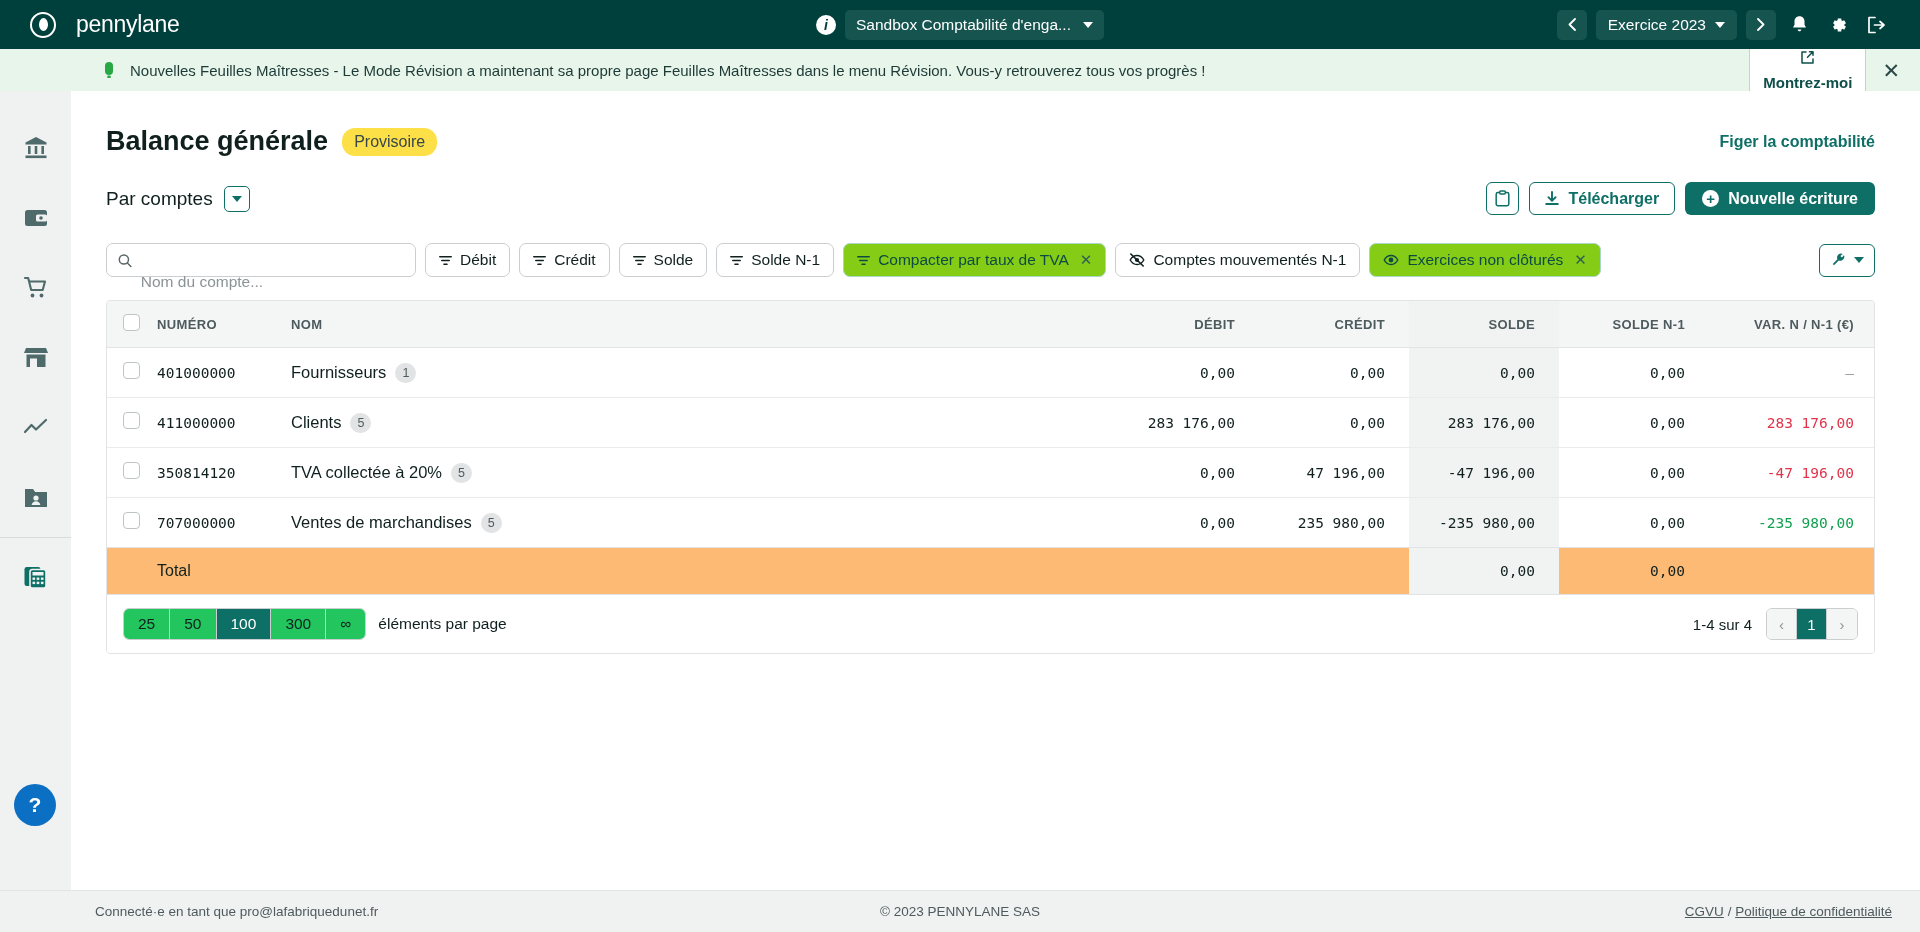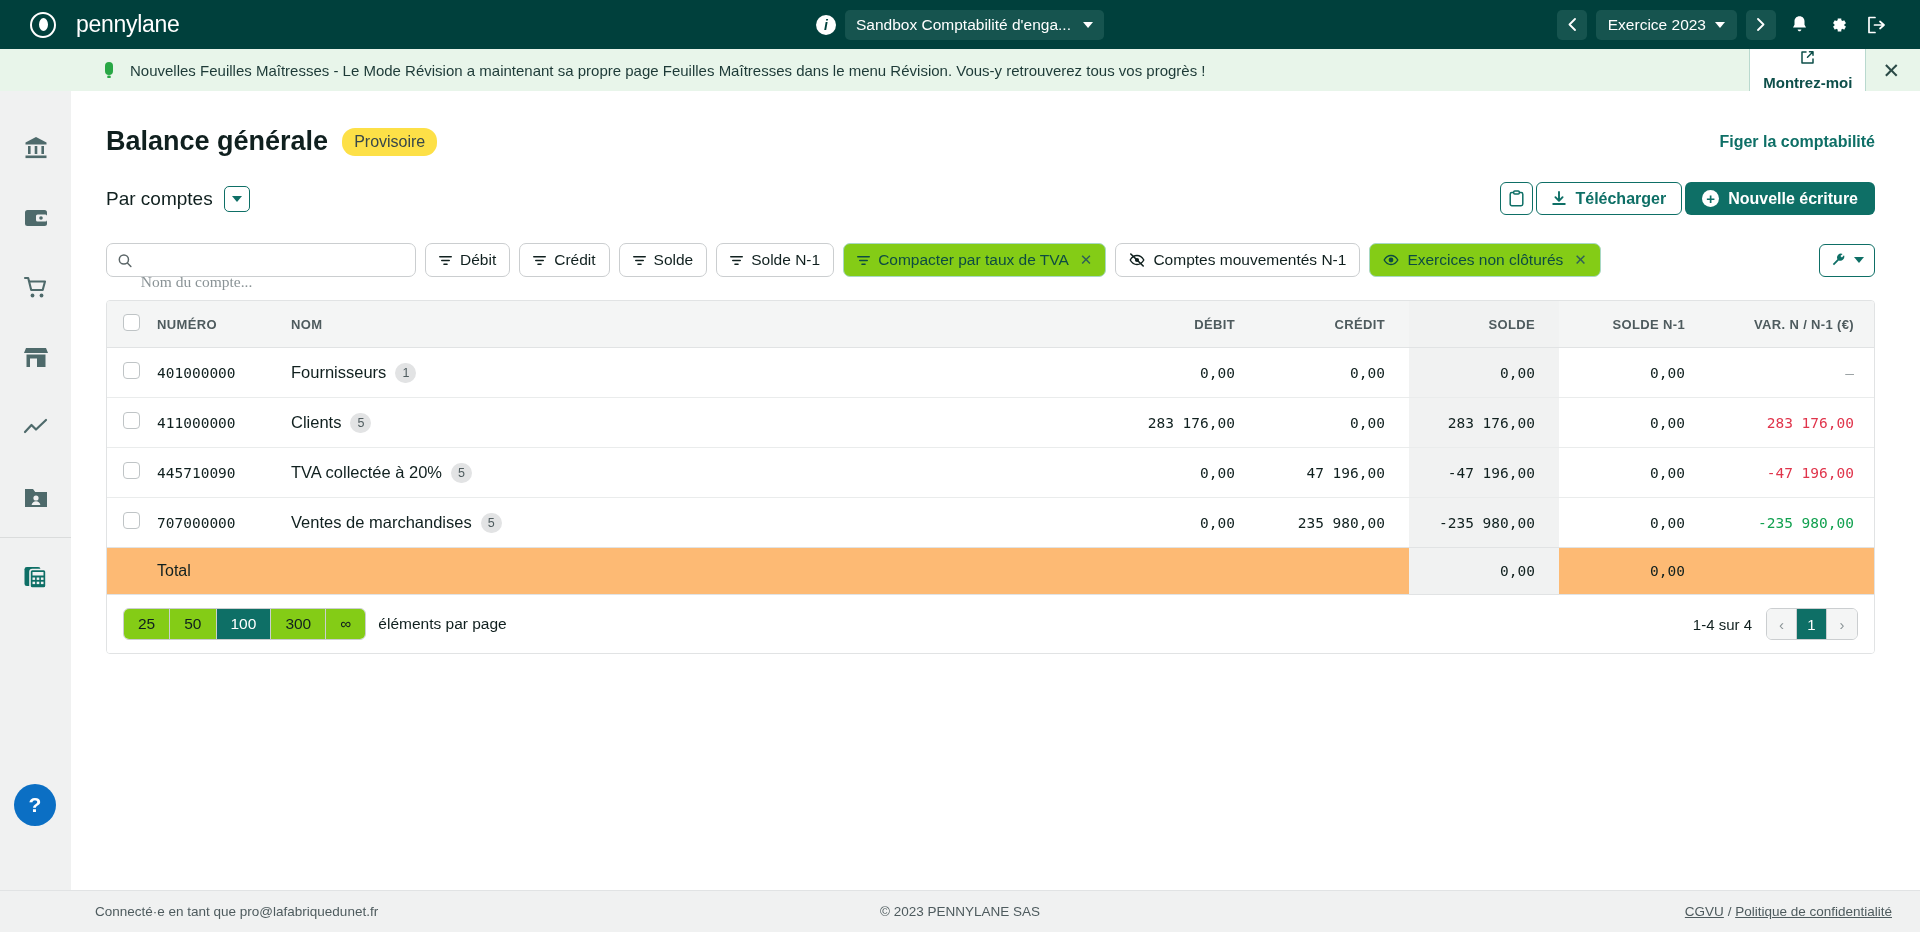--- a/index.html
+++ b/index.html
@@ -108,21 +108,21 @@
   }
 
   .subtitle-row { display: flex; align-items: center; margin-top: 25px; }
   .sub-label { font-size: 19px; color: #10201F; font-weight: 400; }
   .sub-dd {
     margin-left: 11px; width: 26px; height: 26px; border: 1px solid #0E6F66;
     border-radius: 5px; display: flex; align-items: center; justify-content: center; cursor: pointer;
   }
   .sub-dd .caret-down { border-top-color: #0E6F66; }
 
-  .actions { margin-left: auto; display: flex; align-items: flex-end; gap: 3px; padding-left: 25px; }
+  .actions { margin-left: auto; display: flex; align-items: flex-end; gap: 10px; padding-left: 25px; }
   .icon-sq-btn {
     width: 33px; height: 33px; border: 1px solid #0E6F66; border-radius: 6px;
     display: flex; align-items: center; justify-content: center; cursor: pointer; color: #0E6F66;
     background: #ffffff;
   }
   .outline-btn {
     border: 1px solid #0E6F66; border-radius: 6px; background: #ffffff;
     color: #0E6F66; font-size: 16px; font-weight: 600; padding: 7px 15px;
     display: flex; align-items: center; gap: 9px; cursor: pointer; height: 33px;
   }
@@ -138,21 +138,21 @@
   }
 
   
   .filters { display: flex; align-items: center; gap: 9px; margin-top: 28px; }
   .search-box {
     border: 1px solid #CBCED0; border-radius: 7px; height: 34px; width: 310px;
     display: flex; align-items: center; padding: 0 11px; gap: 9px; background: #ffffff;
   }
   .search-box input {
     border: none; outline: none; font-size: 15.5px; color: #c2410c;
-    font-family: Liberation Serif, serif; width: 100%; background: transparent; margin-top: 44px;
+    font-family: Liberation Sans, sans-serif; width: 100%; background: transparent; margin-top: 44px;
   }
   .search-box input::placeholder { color: #8A9396; }
   .chip {
     border: 1px solid #CBCED0; border-radius: 7px; height: 34px; background: #ffffff;
     display: flex; align-items: center; gap: 8px; padding: 0 13px;
     font-size: 15.5px; color: #10201F; cursor: pointer; white-space: nowrap;
   }
   .chip.active {
     background: #84cc16; border-color: #A8D8C4; color: #0D4B42;
   }
@@ -210,21 +210,21 @@
   tfoot td.lt { text-align: left; }
 
   
   .pager {
     display: flex; align-items: center; padding: 13px 16px;
     border-top: 1px solid #E1E3E4; background: #ffffff;
   }
   .seg { display: flex; border: 1px solid #CBCED0; border-radius: 6px; overflow: hidden; }
   .seg div {
     padding: 6px 14px; font-size: 15.5px; color: #10201F; cursor: pointer;
-    border-right: 1px solid #CBCED0; background: #84cc16; min-width: 34px; text-align: center;
+    border-right: 1px solid #CBCED0; background: #22c55e; min-width: 34px; text-align: center;
   }
   .seg div:last-child { border-right: none; }
   .seg div.on { background: #0E6F66; color: #ffffff; }
   .per-page { font-size: 15.5px; color: #10201F; margin-left: 12px; }
   .pager-right { margin-left: auto; display: flex; align-items: center; gap: 14px; }
   .range-text { font-size: 15px; color: #10201F; }
   .pgseg { display: flex; border: 1px solid #CBCED0; border-radius: 6px; overflow: hidden; }
   .pgseg div {
     width: 30px; height: 30px; display: flex; align-items: center; justify-content: center;
     font-size: 15px; color: #8A9396; cursor: pointer; background: #F4F5F5;
@@ -543,21 +543,21 @@
               <td class="c-debit mono">283 176,00</td>
               <td class="c-credit mono">0,00</td>
               <td class="c-solde mono">283 176,00</td>
               <td class="c-solden1 mono">0,00</td>
               <td class="c-var mono pos">283 176,00</td>
             </tr>
             <tr>
               <td class="c-check">
                 <span class="cbox"></span>
               </td>
-              <td class="c-num mono" style="text-align:left">445710090</td>
+              <td class="c-num mono" style="text-align:left">350814120</td>
               <td class="c-name">
                 <span class="name-cell">
                   <span>TVA collectée à 20%</span>
                   <span class="count-badge">5</span>
                 </span>
               </td>
               <td class="c-debit mono">0,00</td>
               <td class="c-credit mono">47 196,00</td>
               <td class="c-solde mono">-47 196,00</td>
               <td class="c-solden1 mono">0,00</td>

